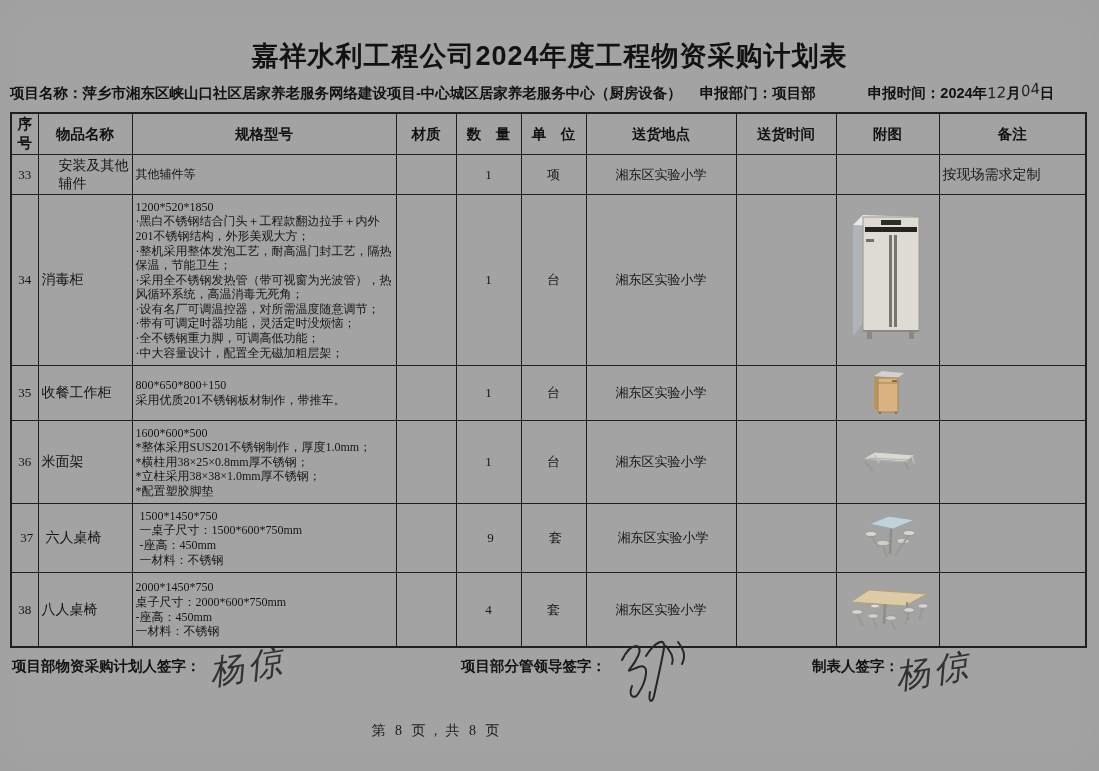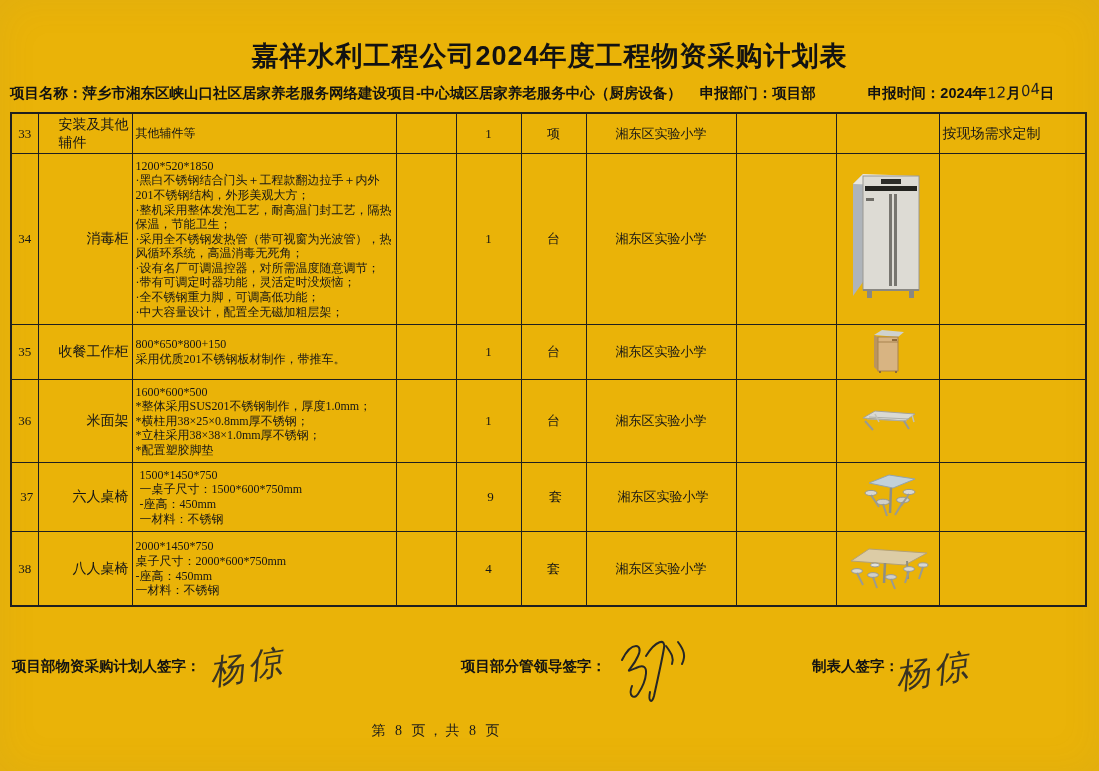--- a/index.html
+++ b/index.html
@@ -6,21 +6,21 @@
   body{
     width:1099px;height:771px;
     background:#f2f2f0;
     font-family:"Liberation Serif","DejaVu Serif",serif;
     color:#161616;
     position:relative;
     overflow:hidden;
   }
   .page{
     position:absolute;left:0;top:0;width:1099px;height:771px;
-    background:#eab308;
+    background:#a3a3a3;
     box-shadow:inset 0 0 40px rgba(120,120,110,.08);
   }
   .doc-title{
     position:absolute;left:0;top:38px;width:1099px;
     text-align:center;
     font-family:"Liberation Sans","DejaVu Sans",sans-serif;
     font-weight:bold;font-size:27px;letter-spacing:1px;color:#121212;
   }
   .info-line{
     position:absolute;left:10px;top:84px;width:1080px;
@@ -51,21 +51,21 @@
     vertical-align:middle;
   }
   table.main{border:2px solid #1f1f1f;}
   th{
     font-family:"Liberation Sans","DejaVu Sans",sans-serif;
     font-weight:bold;font-size:14.5px;text-align:center;
     height:31px;color:#121212;
   }
   td{font-size:13px;}
   td.c{text-align:center;}
-  td.name{text-align:right;font-size:14px;}
+  td.name{text-align:left;font-size:14px;}
   td.name.left{text-align:left;padding-left:20px;}
   td.spec{
     text-align:left;vertical-align:middle;
     font-size:12px;line-height:14.6px;padding:2px 4px;
   }
   td.spec .ln{white-space:normal;}
   td.remark{text-align:left;font-size:14px;padding-left:5px;vertical-align:middle;}
   tr.r33 td{height:37px;}
   tr.r34 td{height:168px;margin-left:46px;}
   tr.r35 td{height:52px;}
@@ -116,20 +116,32 @@
         <col style="width:264px">
       <col style="width:60px">
         <col style="width:65px">
         <col style="width:65px">
       <col style="width:150px">
         <col style="width:100px">
         <col style="width:103px">
       <col style="width:147px">
     </colgroup>
     <tbody>
+        <tr>
+      <th>序号</th>
+      <th>物品名称</th>
+      <th>规格型号</th>
+      <th>材质</th>
+      <th>数　量</th>
+      <th>单　位</th>
+      <th>送货地点</th>
+      <th>送货时间</th>
+      <th>附图</th>
+      <th>备注</th>
+    </tr>
 
     <tr class="r33">
       <td class="c">33</td>
       <td class="name left">安装及其他辅件</td>
       <td class="spec">
         <div class="ln">其他辅件等</div>
       </td>
       <td class="c"></td>
       <td class="c">1</td>
       <td class="c">项</td>

